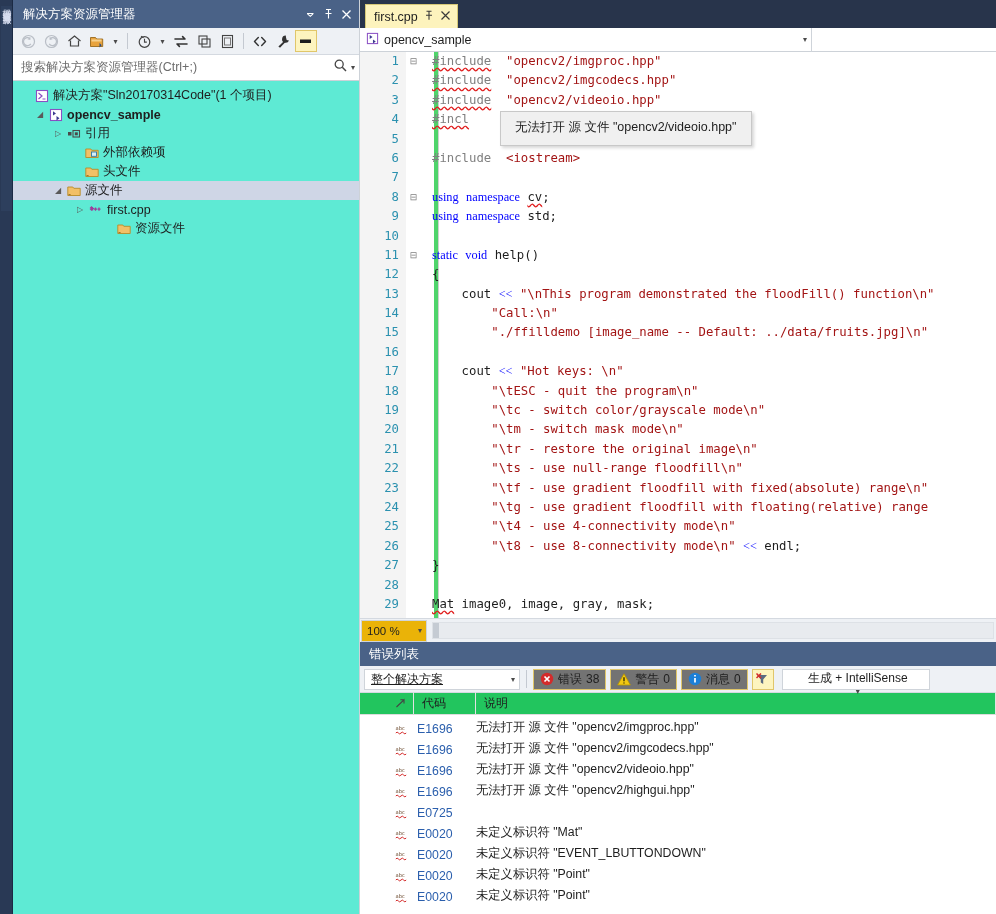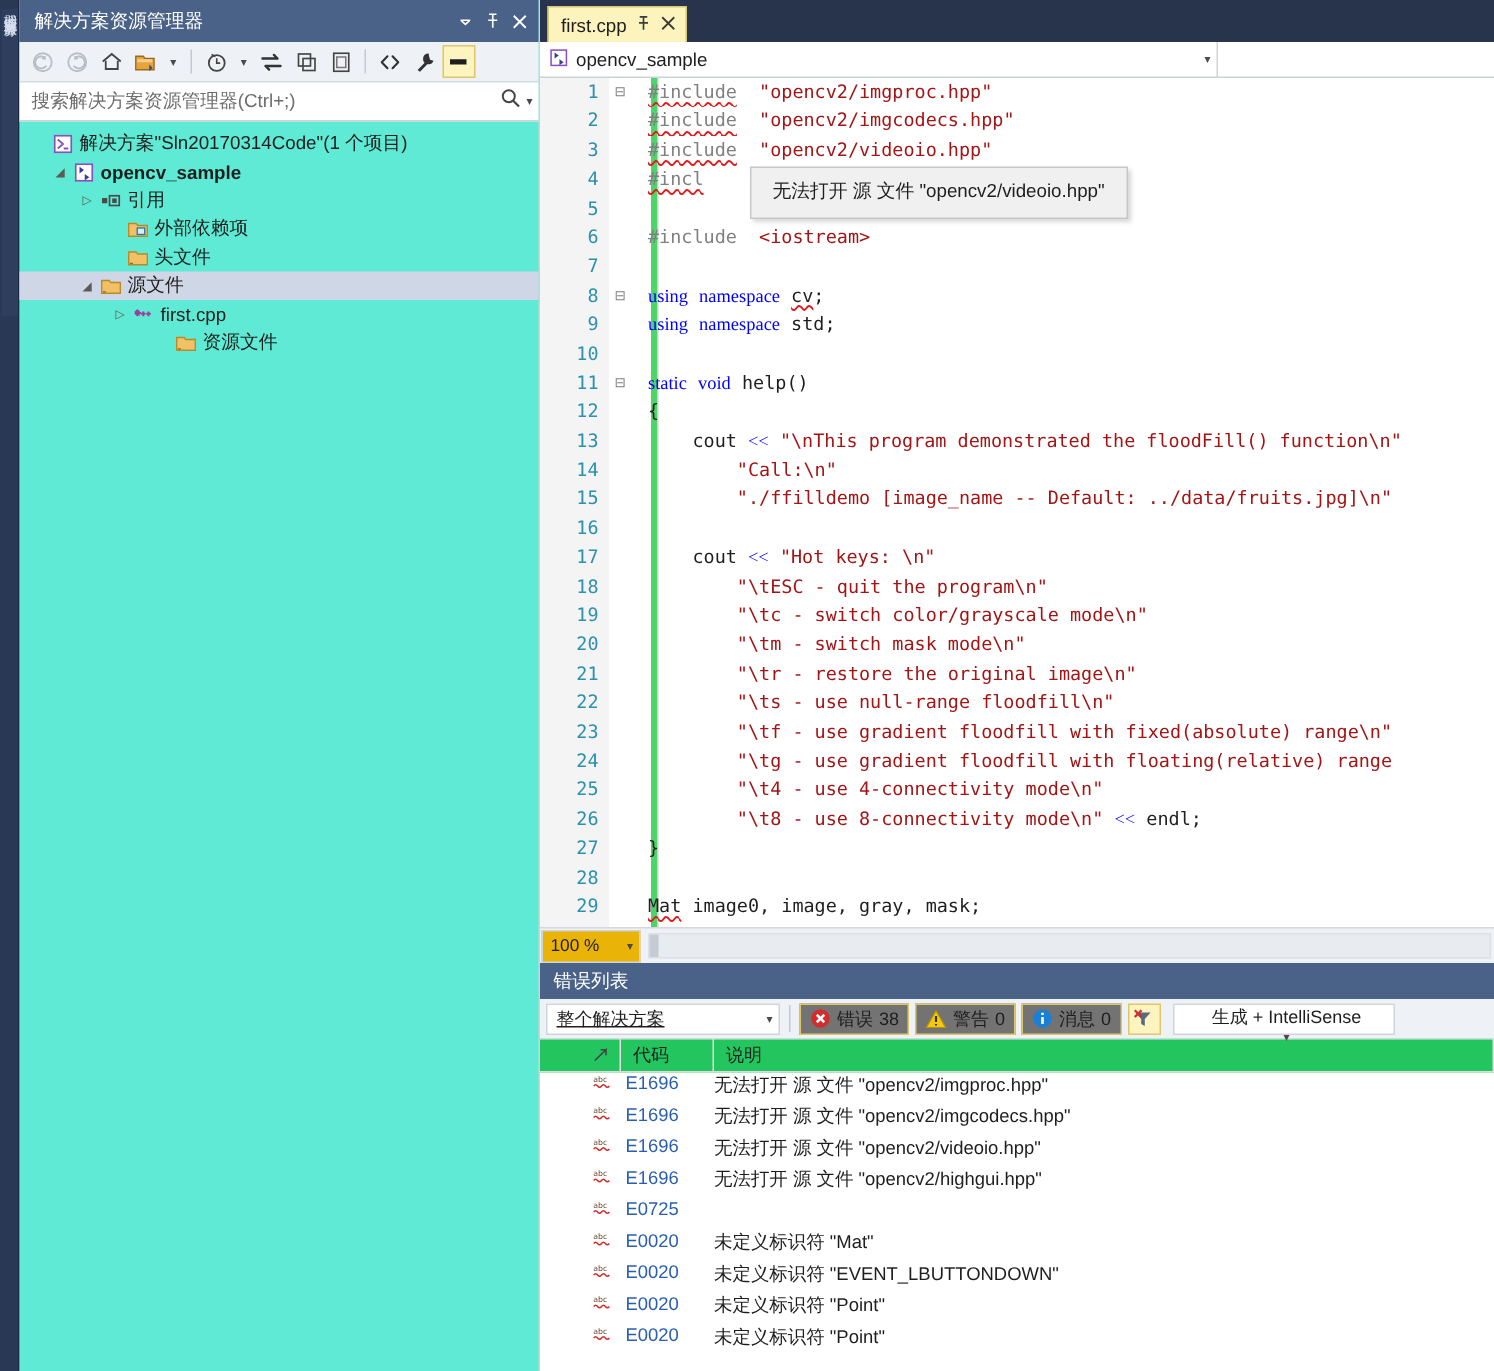--- a/index.html
+++ b/index.html
@@ -230,21 +230,21 @@
     display: flex; align-items: flex-end; font-size: 12px; color: #1e1e1e;
   }
   .hc { height: 22px; display: flex; align-items: center; padding-left: 8px;
         border-right: 1px solid #e2e2e2; }
   .hc.c0 { width: 28px; border-right: none; }
   .hc.c1 { width: 26px; justify-content: center; padding-left: 0; }
   .hc.c2 { width: 62px; }
   .hc.c3 { flex: 1; }
 
   .err-rows { font-size: 12.3px; color: #1e1e1e; }
-  .erow { height: 21px; display: flex; align-items: flex-start; }
+  .erow { height: 21px; display: flex; align-items: flex-end; }
   .ec { display: flex; align-items: center; }
   .ec.c0 { width: 28px; }
   .ec.c1 { width: 26px; justify-content: center; }
   .ec.c2 { width: 62px; color: #2b5fad; padding-left: 3px; }
   .ec.c3 { flex: 1; }
 
   .badge-icon { display: block; }
 </style>
 </head>
 <body>

